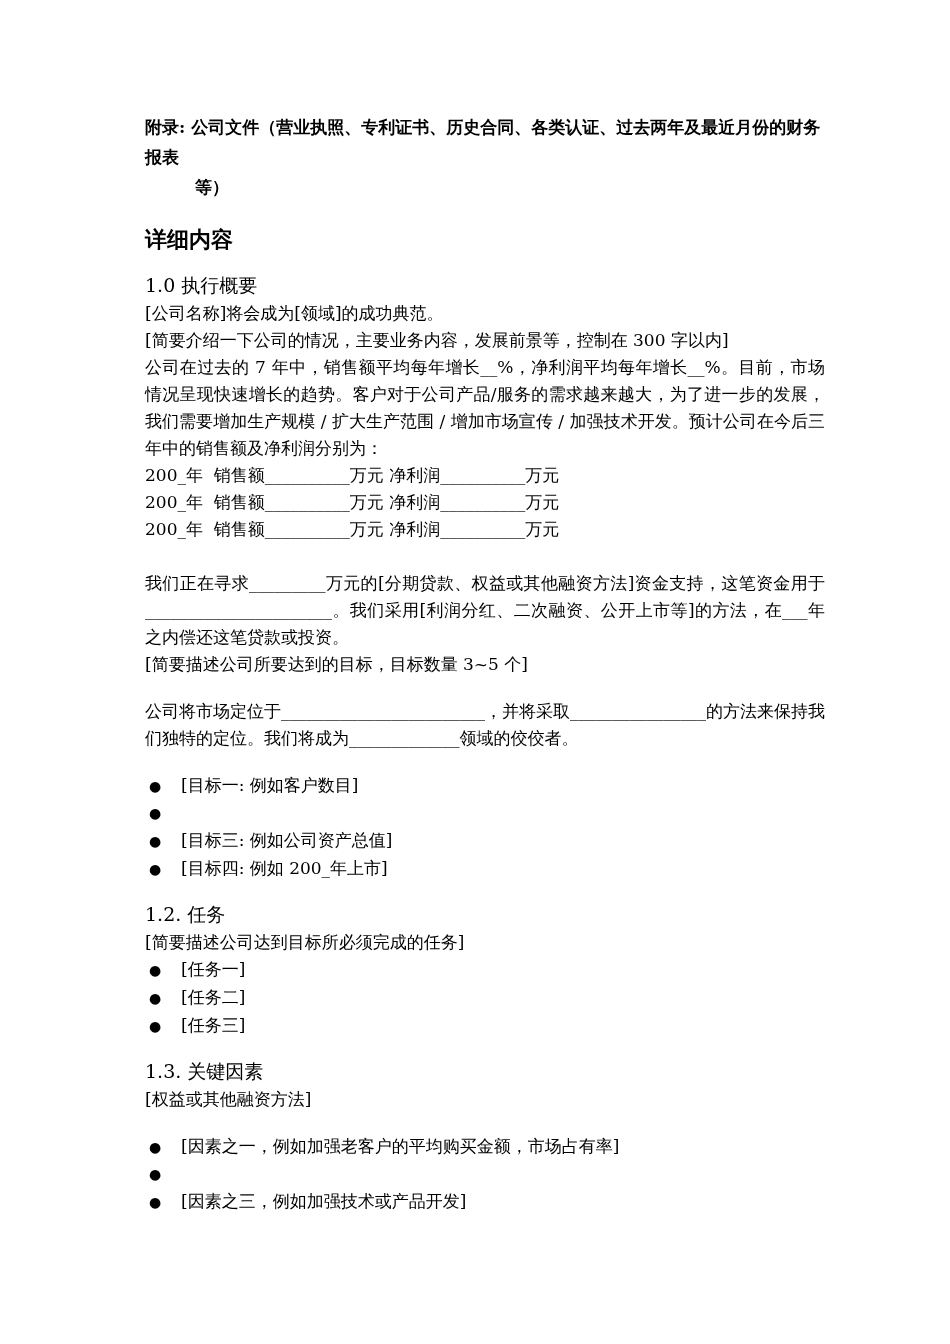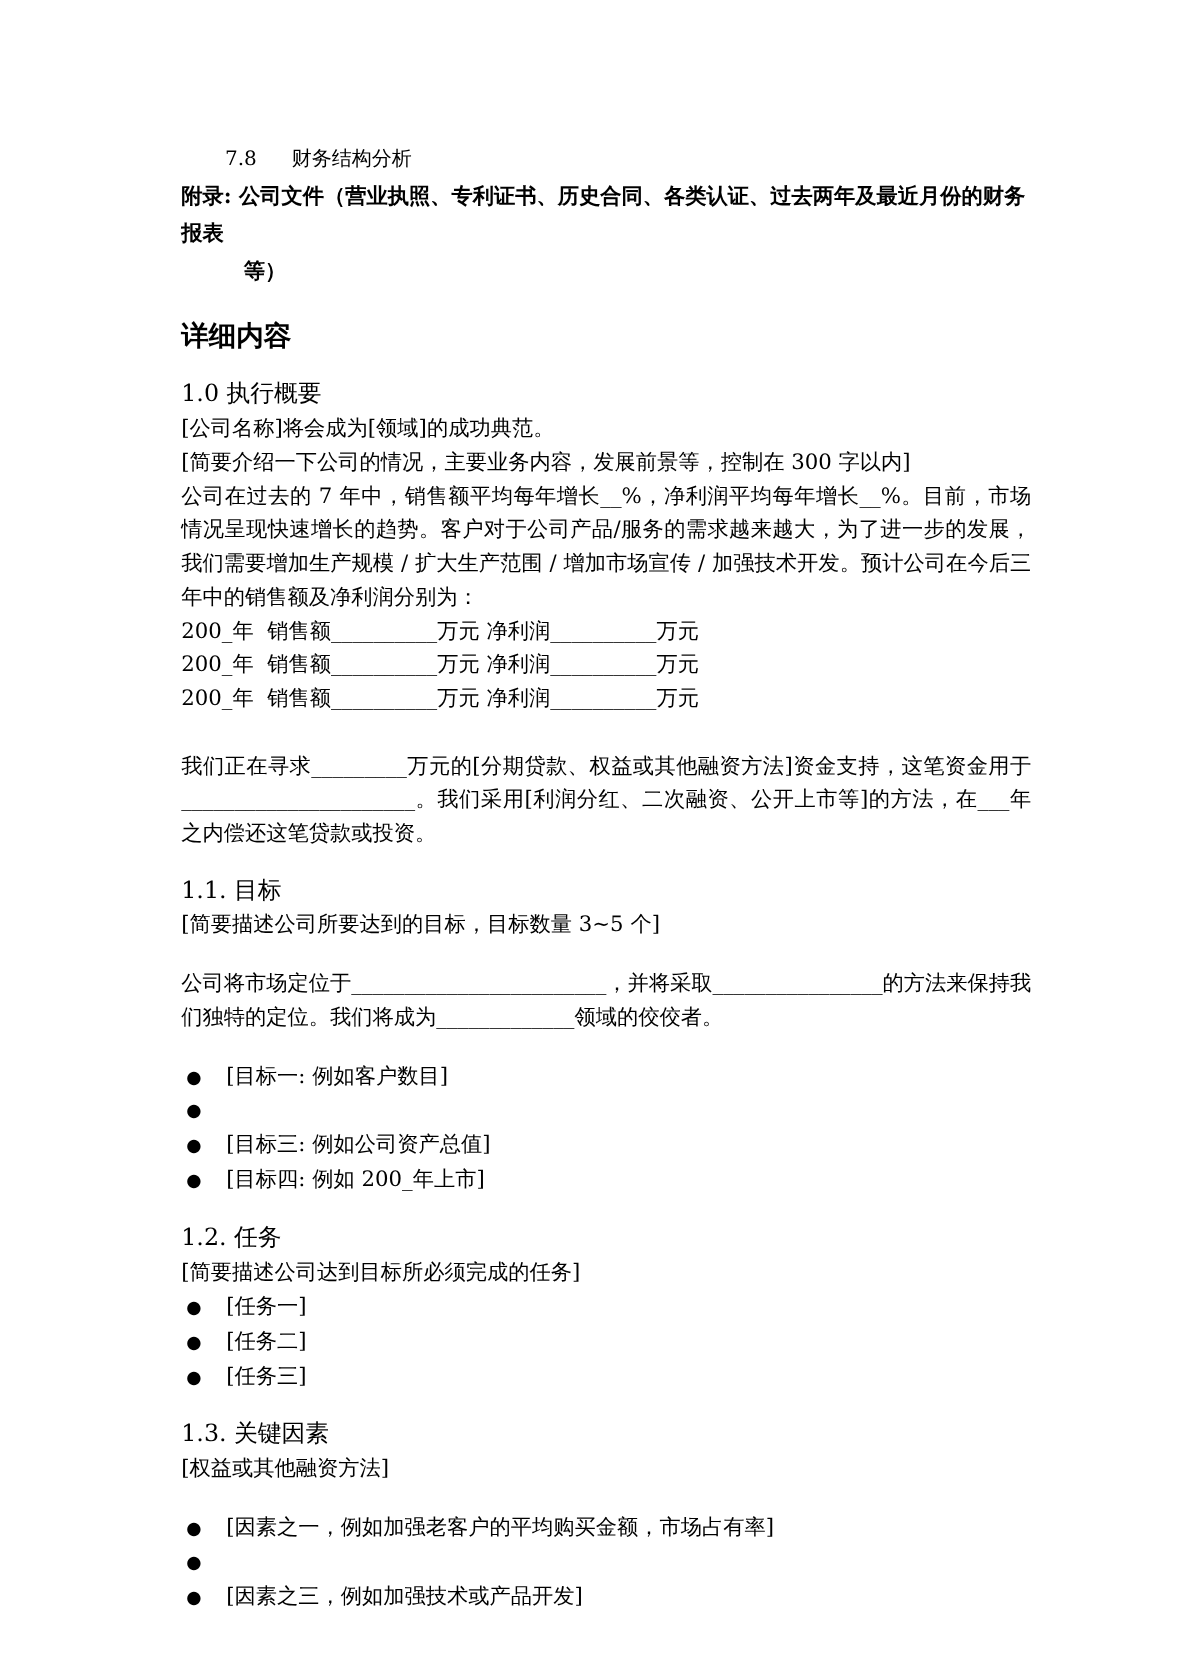--- a/index.html
+++ b/index.html
@@ -61,24 +61,20 @@
     padding-left: 4px;
     font-size: 14px;
   }
 </style>
 </head>
 <body>
 
 <div class="page">
   <div class="content">
 
-    <div class="toc-line">
-      <span>7.8</span>
-      <span>财务结构分析</span>
-    </div>
 
     <div class="appendix bold">
       <div>附录: 公司文件（营业执照、专利证书、历史合同、各类认证、过去两年及最近月份的财务报表</div>
       <div class="cont">等）</div>
     </div>
 
     <div class="details-label">详细内容</div>
 
     <div class="sec-heading">1.0 执行概要</div>
     <p class="body">[公司名称]将会成为[领域]的成功典范。</p>
@@ -86,21 +82,20 @@
     <p class="body">公司在过去的 7 年中，销售额平均每年增长__%，净利润平均每年增长__%。目前，市场情况呈现快速增长的趋势。客户对于公司产品/服务的需求越来越大，为了进一步的发展，我们需要增加生产规模 / 扩大生产范围 / 增加市场宣传 / 加强技术开发。预计公司在今后三年中的销售额及净利润分别为：</p>
 
     <div class="rows">
       <div class="row">200_年  销售额__________万元 净利润__________万元</div>
       <div class="row">200_年  销售额__________万元 净利润__________万元</div>
       <div class="row">200_年  销售额__________万元 净利润__________万元</div>
     </div>
 
     <p class="body gap-1">我们正在寻求_________万元的[分期贷款、权益或其他融资方法]资金支持，这笔资金用于______________________。我们采用[利润分红、二次融资、公开上市等]的方法，在___年之内偿还这笔贷款或投资。</p>
 
-    <div class="sec-heading">1.1. 目标</div>
     <p class="body">[简要描述公司所要达到的目标，目标数量 3~5 个]</p>
     <p class="body gap-s">公司将市场定位于________________________，并将采取________________的方法来保持我们独特的定位。我们将成为_____________领域的佼佼者。</p>
 
     <ul class="bullets gap-s">
       <li>
         <span class="dot">●</span>
         <span>[目标一: 例如客户数目]</span>
       </li>
       <li>
         <span class="dot">●</span>

